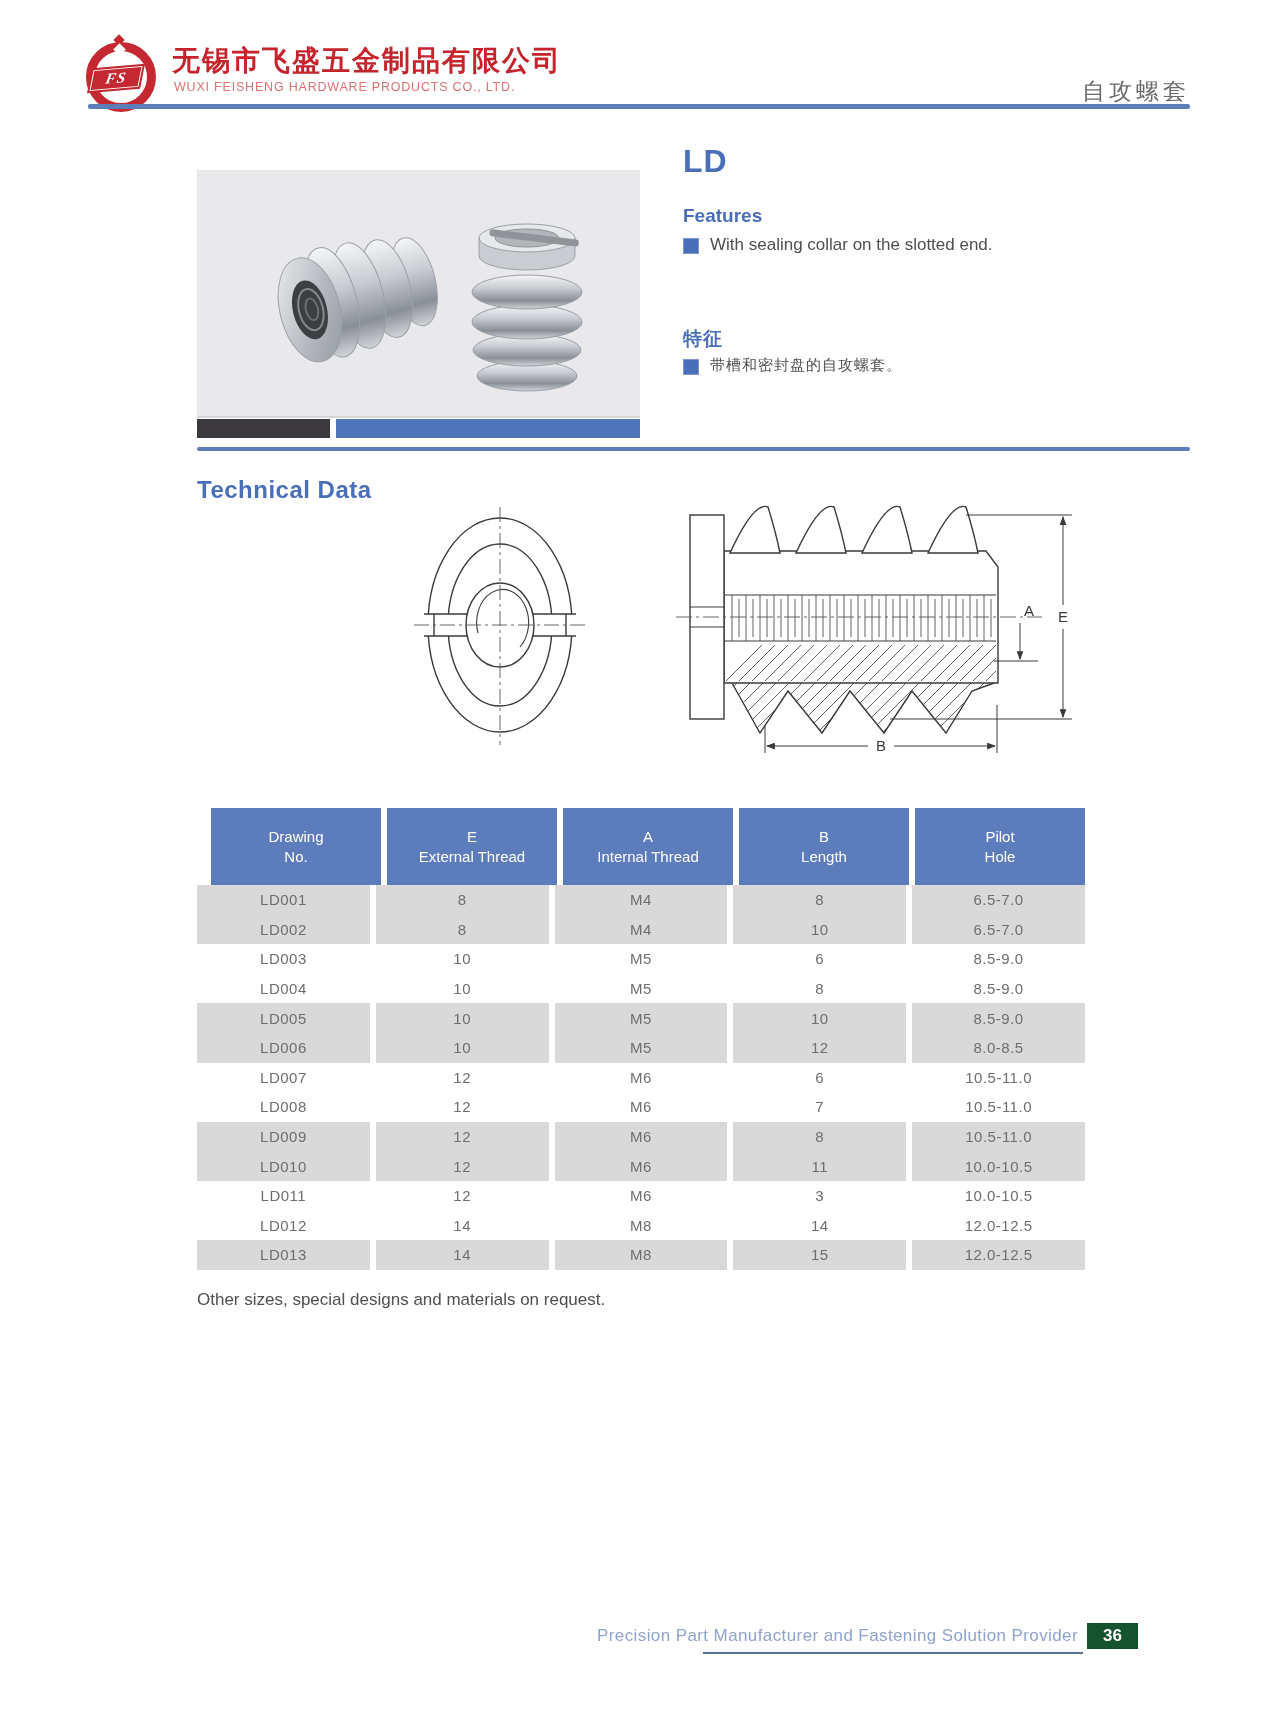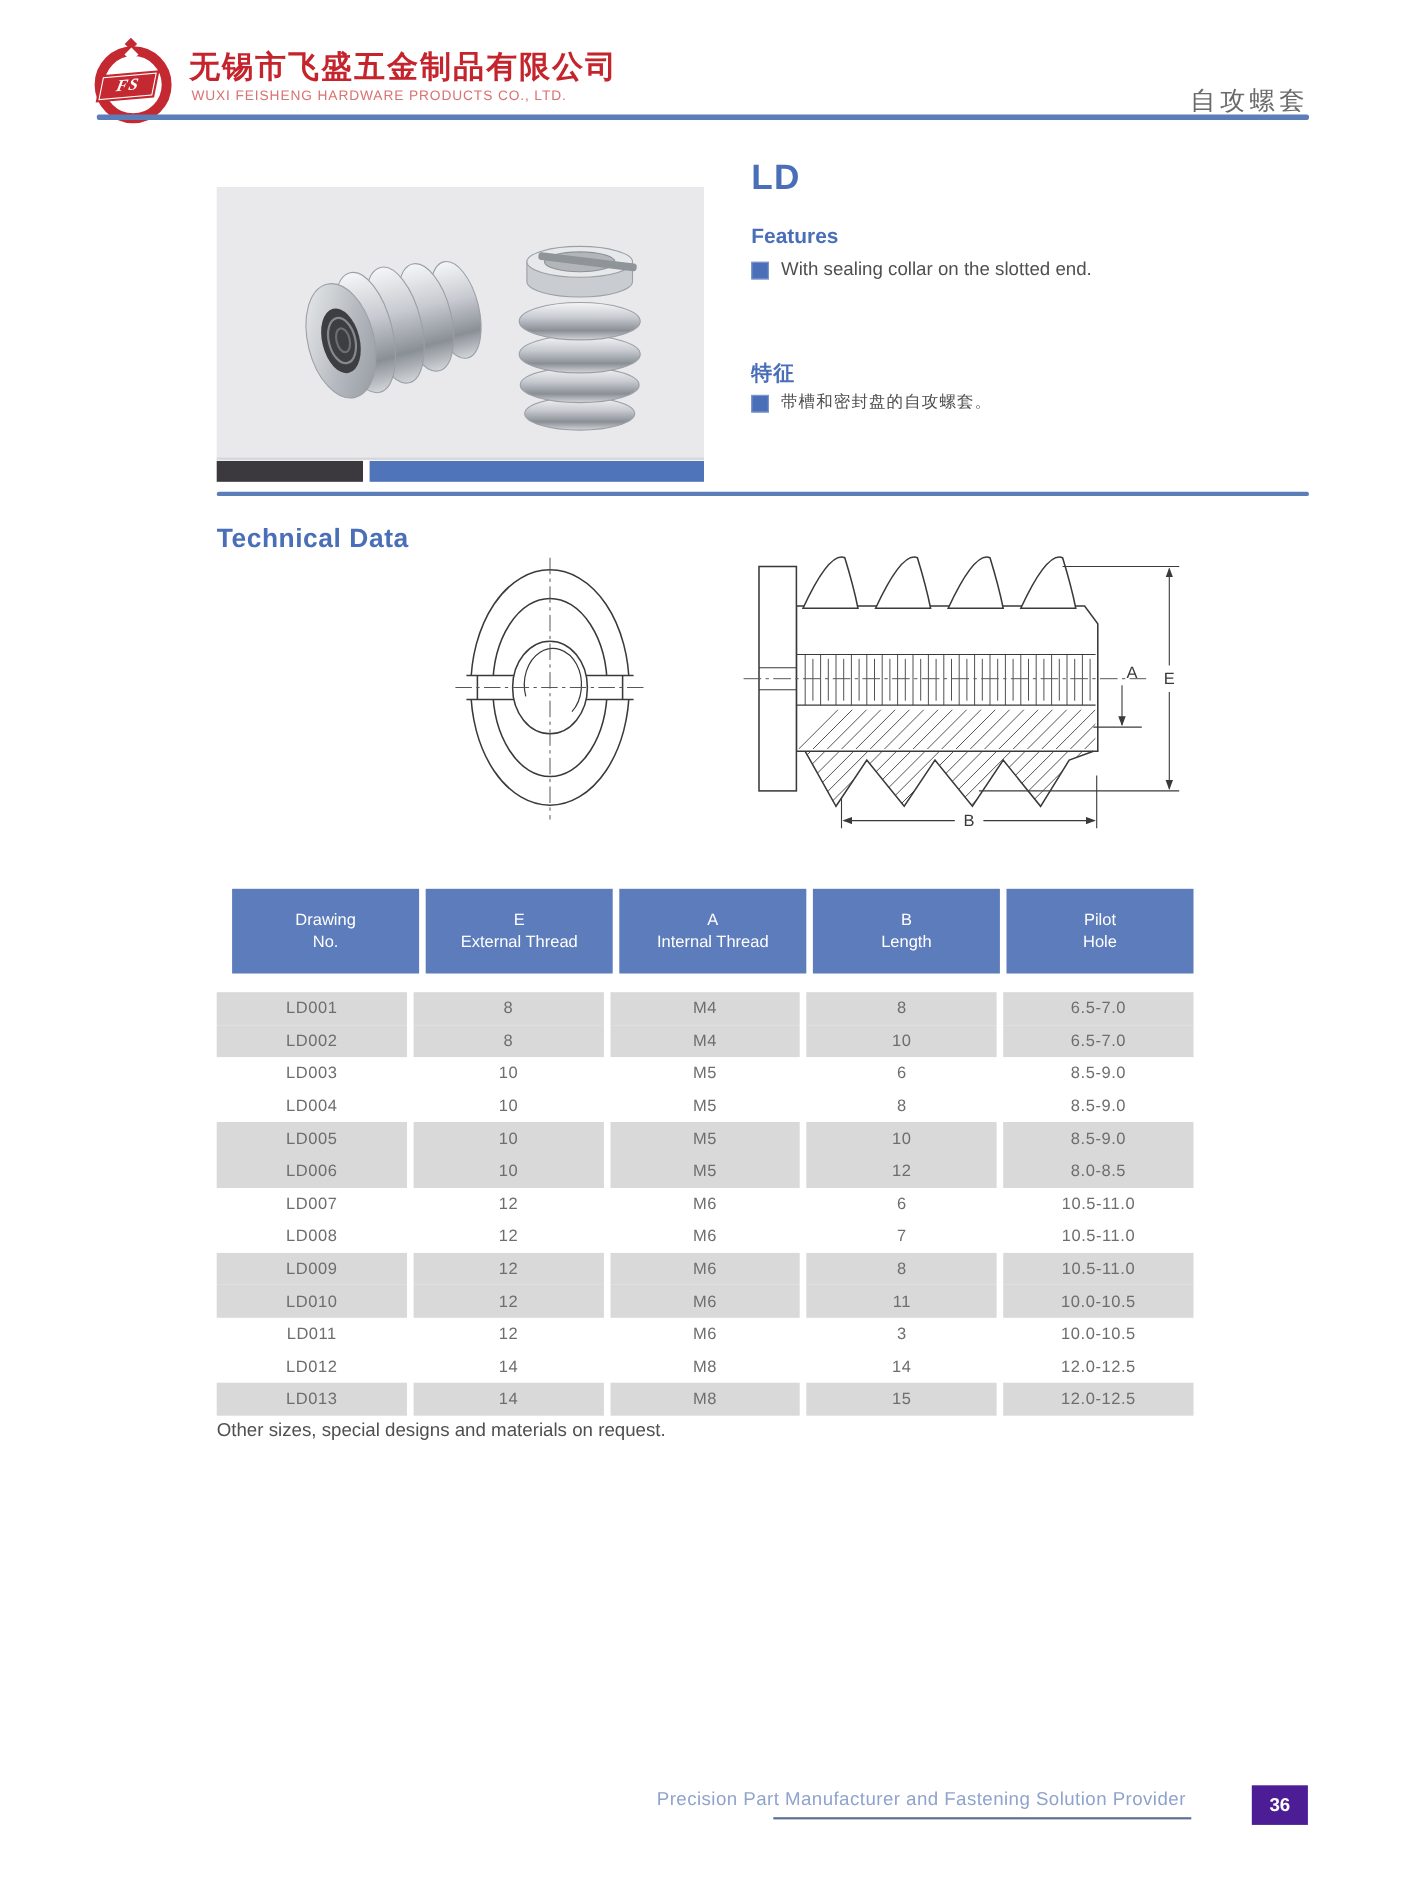--- a/index.html
+++ b/index.html
@@ -56,33 +56,33 @@
   .tech-h { position:absolute; left:197px; top:476px; font-size:24px; font-weight:bold;
             color:#4a6fb8; letter-spacing:0.5px; }
   .drawing { position:absolute; left:330px; top:495px; width:760px; height:280px; }
 
   
   .table { position:absolute; left:197px; top:808px; width:888px; }
   .thead { display:grid; grid-template-columns:repeat(5,1fr); gap:6px; height:77px;padding-left:14px; }
   .th { background:#5d7cbb; color:#fff; font-size:15px; line-height:1.3;
         display:flex; flex-direction:column; align-items:center; justify-content:center;
         text-align:center; }
-  .tbody { margin-top:17px; }
+  .tbody { margin-top:0px; }
   .tr { display:grid; grid-template-columns:repeat(5,1fr); gap:6px; height:29.6px; }
   .td { display:flex; align-items:center; justify-content:center; font-size:15px;
         color:#6e6e6e; letter-spacing:0.5px; }
   .tr.alt .td { background:#d9d9d9; }
   .table-note { position:absolute; left:197px; top:1290px; font-size:17px; color:#4f4f4f; }
 
   
   .footer-tagline { position:absolute; right:198px; top:1626px; font-size:17px;
                     color:#8fa3cc; letter-spacing:0.4px; }
   .footer-line { position:absolute; left:703px; top:1652px; width:380px; height:2px; background:#5d6f94; }
-  .footer-badge { position:absolute; left:1138px; top:1623px; width:51px; height:36px;
-                  background:#4c1d95; color:#fff; font-weight:bold; font-size:17px;
+  .footer-badge { position:absolute; left:1087px; top:1623px; width:51px; height:26px;
+                  background:#14532d; color:#fff; font-weight:bold; font-size:17px;
                   display:flex; align-items:center; justify-content:center; }
 
   svg text { font-family:"Liberation Sans", sans-serif; }
 </style>
 </head>
 <body>
 
 <div class="page">
 
   <div class="logo">

